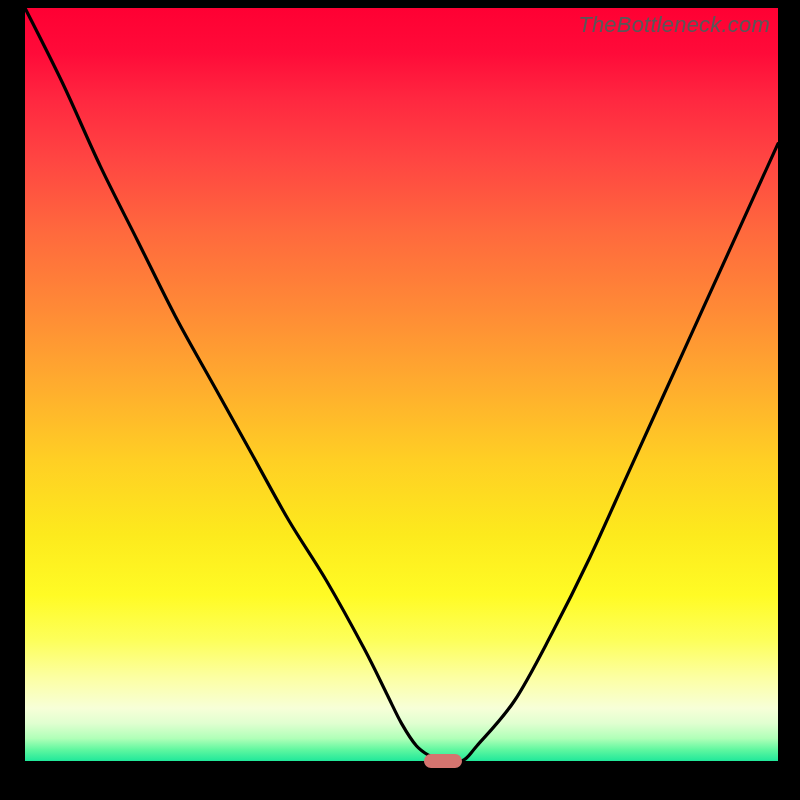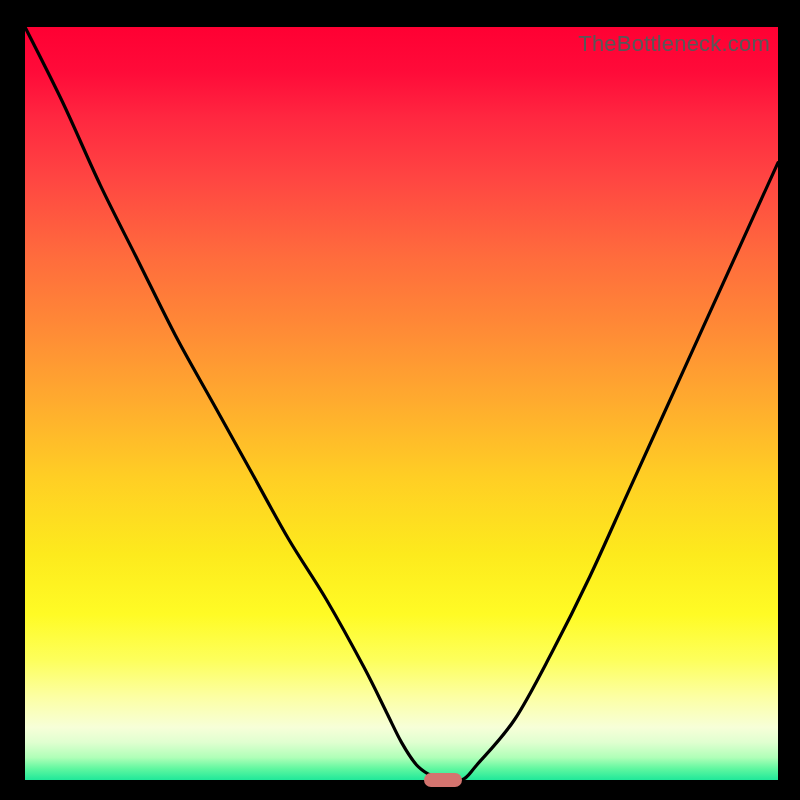--- a/index.html
+++ b/index.html
@@ -13,21 +13,21 @@
   }
   .frame {
     position: relative;
     width: 800px;
     height: 800px;
     background: #000;
   }
   .plot {
     position: absolute;
     left: 25px;
-    top: 27px;
+    top: 8px;
     width: 753px;
     height: 753px;
     background: linear-gradient(to bottom,
       #ff0033 0%,
       #ff0b39 6%,
       #ff2740 12%,
       #ff4542 20%,
       #ff6a3d 30%,
       #ff8a36 40%,
       #ffac2e 50%,
@@ -35,20 +35,21 @@
       #fdea1d 70%,
       #fffb25 78%,
       #fdff5b 84%,
       #fcffa4 89%,
       #f7ffd8 93%,
       #e0ffd0 95%,
       #b0ffb8 97%,
       #60f7a0 98.5%,
       #20e89a 100%
     );
+    font-style: italic;
   }
   .watermark {
     position: absolute;
     top: 4px;
     right: 8px;
     color: #585858;
     font-size: 22px;
     font-weight: 500;
     letter-spacing: 0.2px;
     user-select: none;

